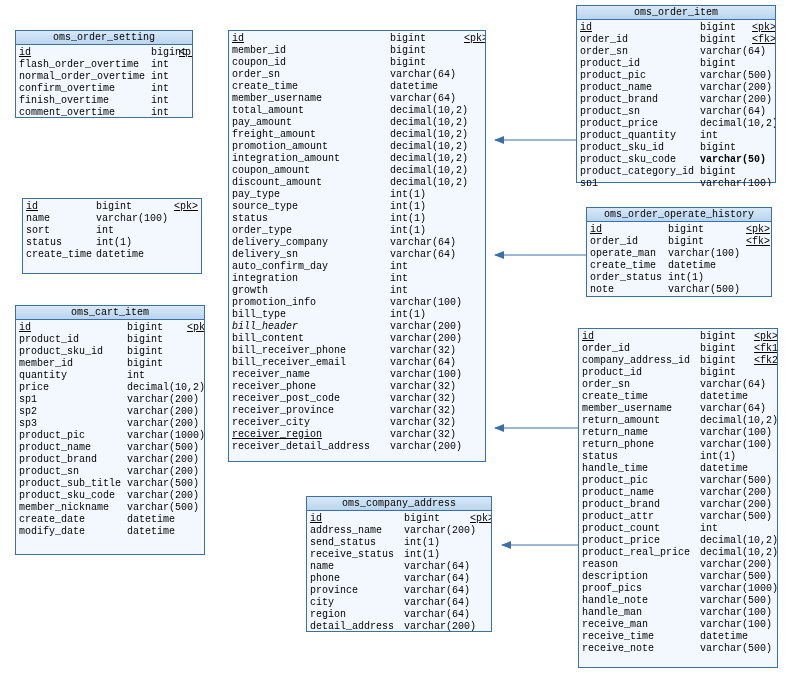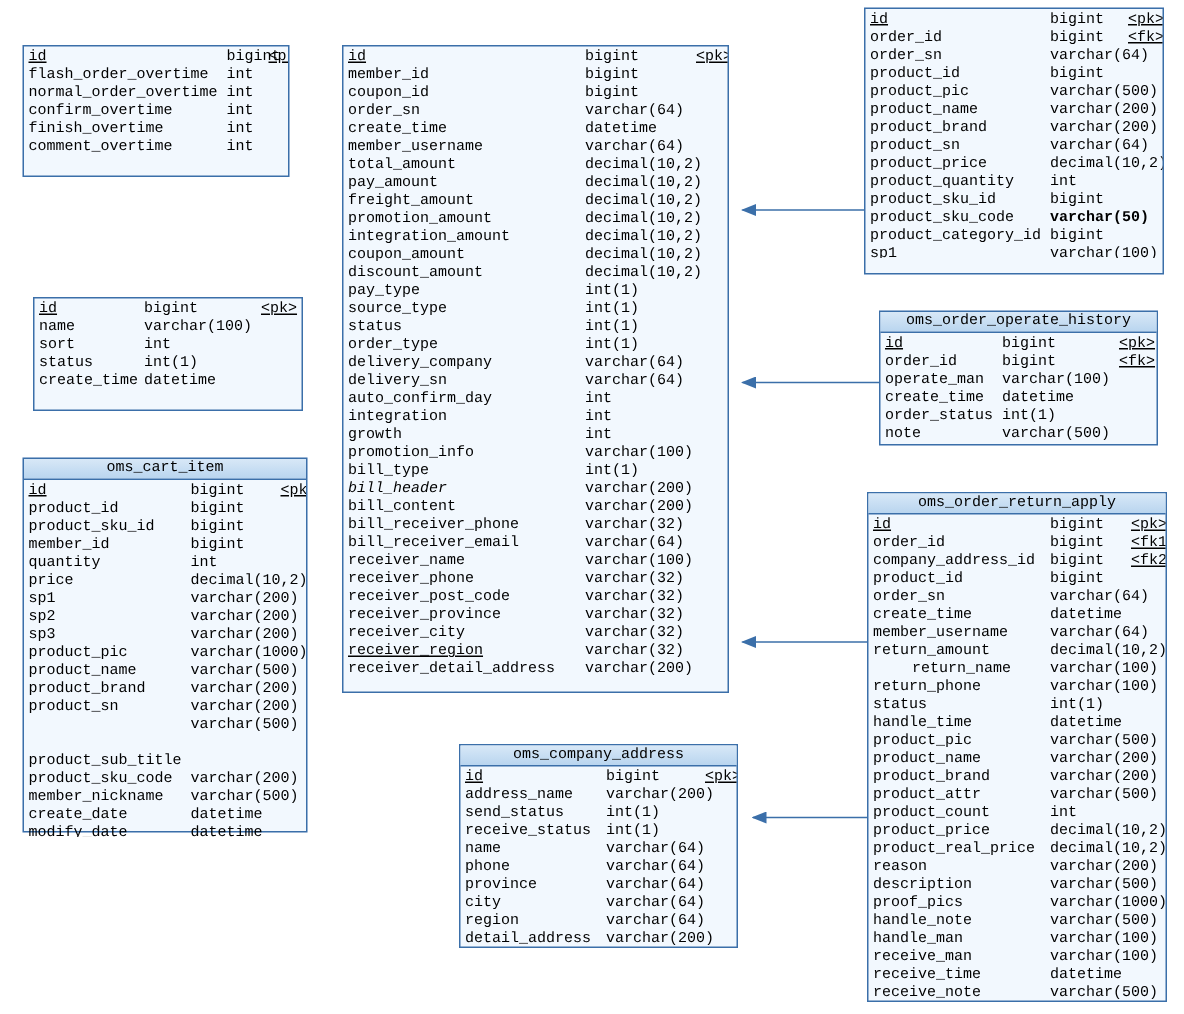--- a/index.html
+++ b/index.html
@@ -67,20 +67,21 @@
   <g id="rel-paths">
       <path d="M576,140 L520,140 L520,140 L495,140" stroke="#3b6fa9" stroke-width="1" fill="none" marker-end="url(#arrowhead)"></path>
       <path d="M586,255 L540,255 L540,255 L495,255" stroke="#3b6fa9" stroke-width="1" fill="none" marker-end="url(#arrowhead)"></path>
       <path d="M578,428 L540,428 L540,428 L495,428" stroke="#3b6fa9" stroke-width="1" fill="none" marker-end="url(#arrowhead)"></path>
       <path d="M578,545 L540,545 L540,545 L502,545" stroke="#3b6fa9" stroke-width="1" fill="none" marker-end="url(#arrowhead)"></path>
     </g>
 </svg>
 
 <div id="entities-container">
     <div class="entity" style="left: 15px; top: 30px; width: 178px; height: 88px;">
+      <div class="entity-title">oms_order_setting</div>
       <div class="entity-body" style="height: 72px;">
         <div class="row pk">
           <span class="col-name" style="width: 132px;">id</span>
           <span class="col-type" style="width: 28px;">bigint</span>
           <span class="col-key">&lt;pk&gt;</span>
         </div>
         <div class="row">
           <span class="col-name" style="width: 132px;">flash_order_overtime</span>
           <span class="col-type" style="width: 28px;">int</span>
         </div>
@@ -177,21 +178,21 @@
         </div>
         <div class="row">
           <span class="col-name" style="width: 108px;">product_brand</span>
           <span class="col-type" style="width: 60px;">varchar(200)</span>
         </div>
         <div class="row">
           <span class="col-name" style="width: 108px;">product_sn</span>
           <span class="col-type" style="width: 60px;">varchar(200)</span>
         </div>
         <div class="row">
-          <span class="col-name" style="width: 108px; margin-top: 24px;">product_sub_title</span>
+          <span class="col-name" style="width: 108px;">product_sub_title</span>
           <span class="col-type" style="width: 60px;">varchar(500)</span>
         </div>
         <div class="row">
           <span class="col-name" style="width: 108px;">product_sku_code</span>
           <span class="col-type" style="width: 60px;">varchar(200)</span>
         </div>
         <div class="row">
           <span class="col-name" style="width: 108px;">member_nickname</span>
           <span class="col-type" style="width: 60px;">varchar(500)</span>
         </div>
@@ -390,20 +391,21 @@
           <span class="col-name" style="width: 94px;">region</span>
           <span class="col-type" style="width: 66px;">varchar(64)</span>
         </div>
         <div class="row">
           <span class="col-name" style="width: 94px;">detail_address</span>
           <span class="col-type" style="width: 66px;">varchar(200)</span>
         </div>
       </div>
     </div>
     <div class="entity" style="left: 576px; top: 5px; width: 200px; height: 178px;">
+      <div class="entity-title">oms_order_item</div>
       <div class="entity-body" style="height: 162px;">
         <div class="row pk">
           <span class="col-name" style="width: 120px;">id</span>
           <span class="col-type" style="width: 52px;">bigint</span>
           <span class="col-key">&lt;pk&gt;</span>
         </div>
         <div class="row">
           <span class="col-name" style="width: 120px;">order_id</span>
           <span class="col-type" style="width: 52px;">bigint</span>
           <span class="col-key">&lt;fk&gt;</span>
@@ -483,21 +485,20 @@
           <span class="col-name" style="width: 78px;">order_status</span>
           <span class="col-type" style="width: 78px;">int(1)</span>
         </div>
         <div class="row">
           <span class="col-name" style="width: 78px;">note</span>
           <span class="col-type" style="width: 78px;">varchar(500)</span>
         </div>
       </div>
     </div>
     <div class="entity" style="left: 578px; top: 328px; width: 200px; height: 340px;">
-      <div class="entity-title">oms_order_return_apply</div>
       <div class="entity-body" style="height: 324px;">
         <div class="row pk">
           <span class="col-name" style="width: 118px;">id</span>
           <span class="col-type" style="width: 54px;">bigint</span>
           <span class="col-key">&lt;pk&gt;</span>
         </div>
         <div class="row">
           <span class="col-name" style="width: 118px;">order_id</span>
           <span class="col-type" style="width: 54px;">bigint</span>
           <span class="col-key">&lt;fk1&gt;</span>
@@ -521,21 +522,21 @@
         </div>
         <div class="row">
           <span class="col-name" style="width: 118px;">member_username</span>
           <span class="col-type" style="width: 54px;">varchar(64)</span>
         </div>
         <div class="row">
           <span class="col-name" style="width: 118px;">return_amount</span>
           <span class="col-type" style="width: 54px;">decimal(10,2)</span>
         </div>
         <div class="row">
-          <span class="col-name" style="width: 118px; text-align: center;">return_name</span>
+          <span class="col-name" style="width: 118px;">return_name</span>
           <span class="col-type" style="width: 54px;">varchar(100)</span>
         </div>
         <div class="row">
           <span class="col-name" style="width: 118px;">return_phone</span>
           <span class="col-type" style="width: 54px;">varchar(100)</span>
         </div>
         <div class="row">
           <span class="col-name" style="width: 118px;">status</span>
           <span class="col-type" style="width: 54px;">int(1)</span>
         </div>

